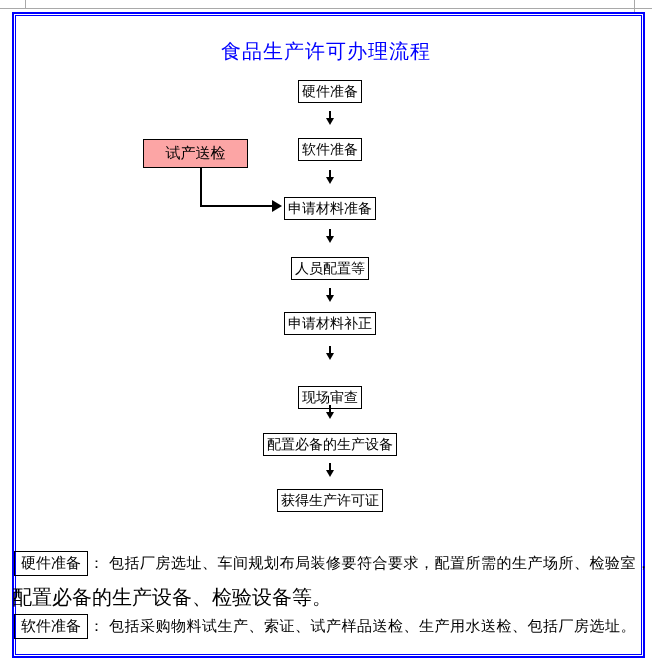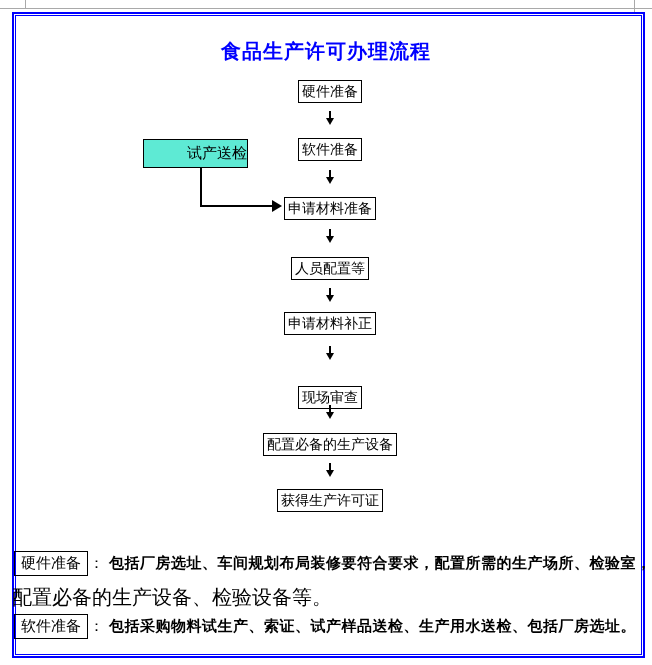--- a/index.html
+++ b/index.html
@@ -11,37 +11,37 @@
   
   .gray-hline{position:absolute;left:0;top:8px;width:652px;height:1px;background:#a9a9a9;}
   .gray-vtick-left{position:absolute;left:25px;top:0;width:1px;height:9px;background:#a9a9a9;}
   .gray-vtick-right{position:absolute;left:634px;top:0;width:1px;height:14px;background:#a9a9a9;}
   
   .page-border{position:absolute;left:12px;top:12px;width:633px;height:646px;
     border:2px solid #0000ff;box-sizing:border-box;}
   .page-border-inner{position:absolute;left:1px;top:1px;right:1px;bottom:1px;
     border:1px solid #0000ff;}
   .title{position:absolute;left:0;top:38px;width:652px;text-align:center;
-    color:#0000ff;font-size:20px;font-weight:bold;letter-spacing:1px;}
+    color:#0000ff;font-size:20px;font-weight:normal;letter-spacing:1px;}
   .flow-box{position:absolute;left:330px;transform:translateX(-50%);
     border:1px solid #000;background:#fff;padding:1px 3px;
     font-size:14px;line-height:19px;white-space:nowrap;}
   .arrow-down{position:absolute;left:330px;transform:translateX(-50%);width:10px;height:14px;}
   .side-box{position:absolute;left:143px;top:139px;width:105px;height:29px;
-    border:1px solid #000;box-sizing:border-box;background:#5eead4;
-    font-size:15px;line-height:27px;text-align:right;white-space:nowrap;}
+    border:1px solid #000;box-sizing:border-box;background:#fca5a5;
+    font-size:15px;line-height:27px;text-align:center;white-space:nowrap;}
   .conn-v{position:absolute;left:200px;top:168px;width:2px;height:38px;background:#000;}
   .conn-h{position:absolute;left:200px;top:205px;width:73px;height:2px;background:#000;}
   .conn-head{position:absolute;left:272px;top:200px;width:0;height:0;
     border-left:10px solid #000;border-top:6px solid transparent;border-bottom:6px solid transparent;}
   .note-row{position:absolute;left:14px;width:628px;display:flex;align-items:center;
     font-size:15px;line-height:26px;white-space:nowrap;}
   .note-term{display:inline-block;border:1px solid #000;padding:0 6px;line-height:23px;}
   .note-colon{margin-left:1px;}
-  .note-text{margin-left:5px;letter-spacing:0.5px;font-weight:bold;}
+  .note-text{margin-left:5px;letter-spacing:0.5px;}
   .note-plain{position:absolute;left:12px;font-size:20px;line-height:26px;white-space:nowrap;}
 </style>
 </head>
 <body>
 
 <div class="gray-hline"></div>
 <div class="gray-vtick-left"></div>
 <div class="gray-vtick-right"></div>
 
 <div class="page-border">

